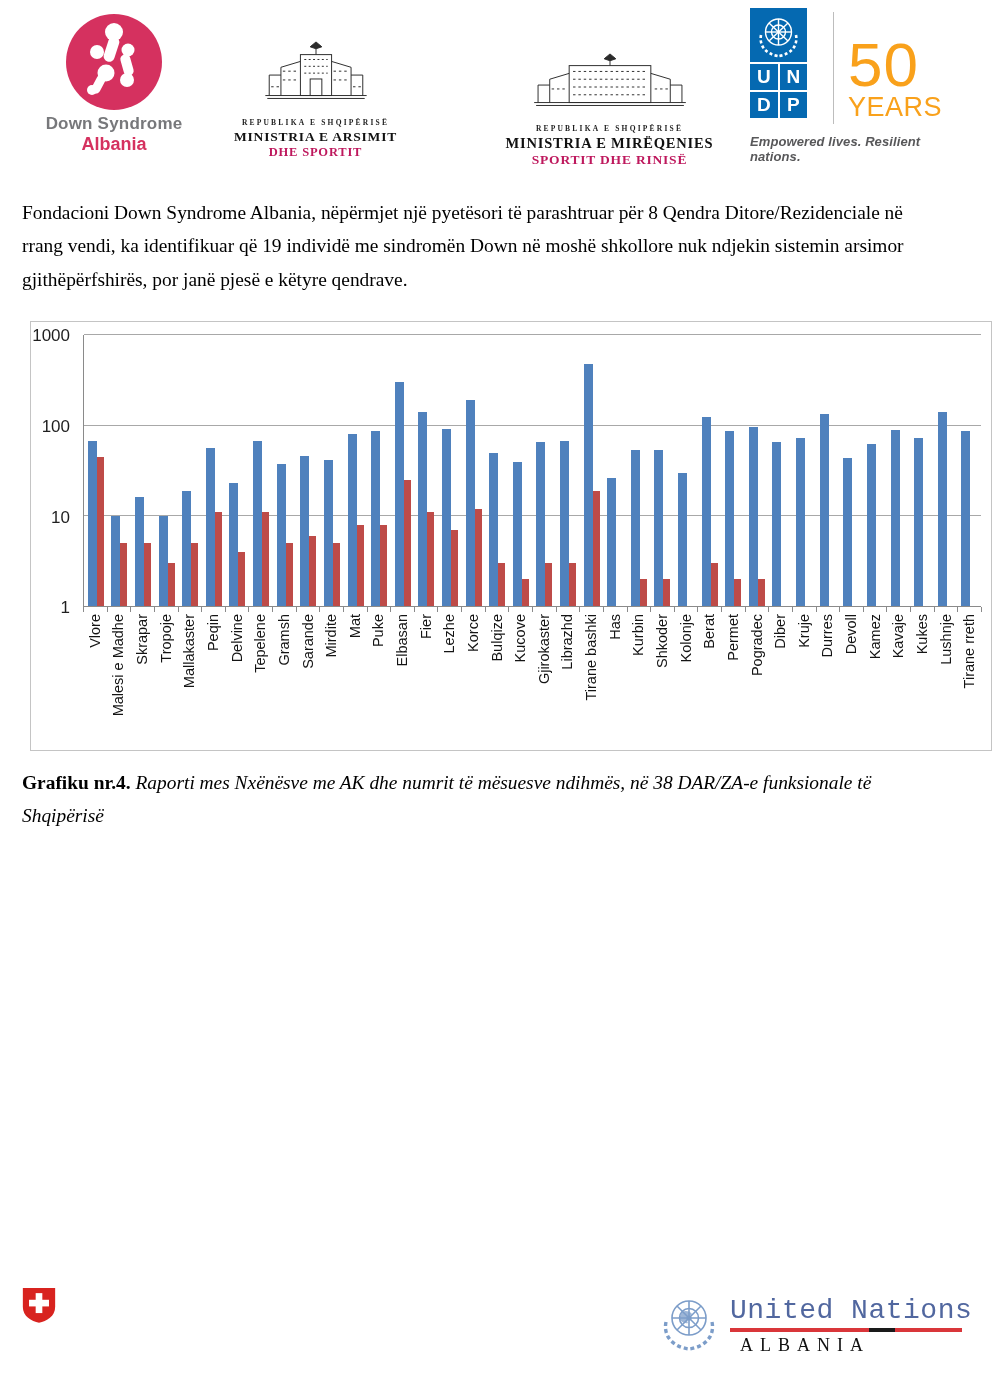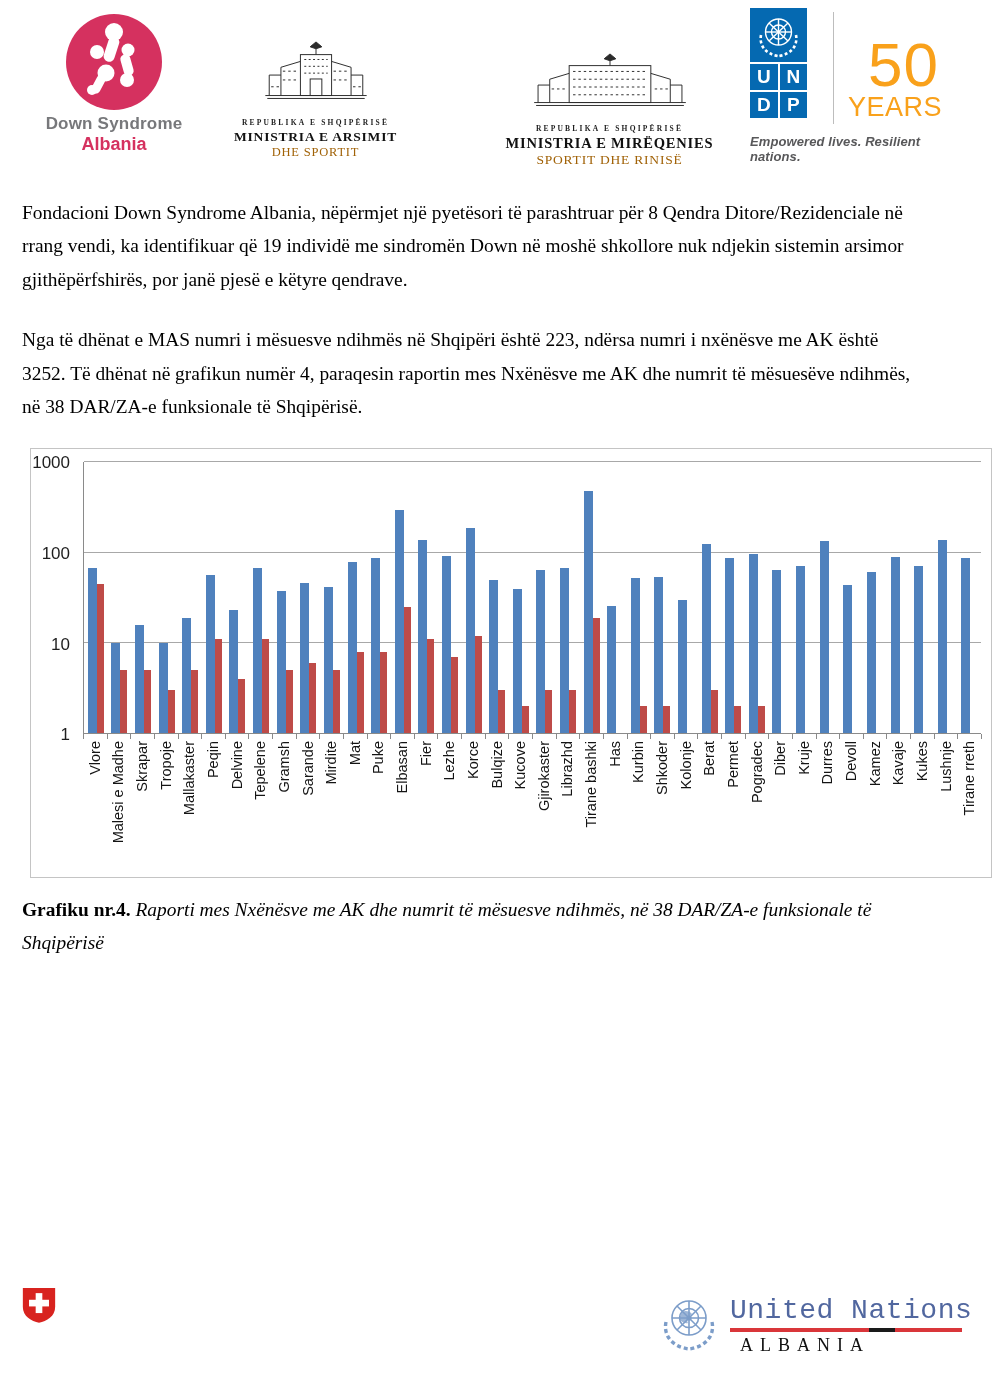--- a/index.html
+++ b/index.html
@@ -12,37 +12,37 @@
 
   
   .logos { position:relative; height:182px; }
   .logo { position:absolute; text-align:center; }
   .dsa { left:45px; top:8px; width:138px; font-family:"Liberation Sans",sans-serif; }
   .dsa svg { display:block; margin:4px auto 2px; }
   .dsa-l1 { font-size:17px; color:#77787b; font-weight:600; letter-spacing:.2px; }
   .dsa-l2 { font-size:18px; color:#d5315f; font-weight:700; }
   .ministry .rep { font-size:7.5px; font-weight:700; letter-spacing:2.2px; color:#1c1c1c; margin-top:2px; }
   .ministry .min1 { font-size:13.5px; font-weight:700; letter-spacing:.8px; color:#111; margin-top:2px; }
-  .ministry .min2 { font-size:12.5px; font-weight:400; letter-spacing:.8px; color:#a16207; }
+  .ministry .min2 { font-size:12.5px; font-weight:700; letter-spacing:.8px; color:#be185d; }
   .mas { left:233px; top:40px; width:165px; }
   .mmsr { left:492px; top:52px; width:235px; }
   .mmsr .min1 { font-size:14.5px; }
   .mmsr .min2 { font-size:13.5px; }
   .ministry svg { display:block; margin:0 auto; }
 
   .undp { left:750px; top:8px; width:210px; text-align:left; font-family:"Liberation Sans",sans-serif; }
   .undp-row { display:flex; align-items:stretch; }
   .undp-block { width:57px; }
   .undp-emblem { display:block; background:#0569b1; }
   .undp-grid { margin-top:2px; display:grid; grid-template-columns:1fr 1fr; gap:2px; }
   .undp-grid span { background:#0569b1; color:#fff; font-weight:700; font-size:19px;
     width:27.5px; height:26px; display:flex; align-items:center; justify-content:center; }
   .undp-divider { width:1px; background:#bdbdbd; margin:4px 14px 0 26px; height:112px; }
   .undp-50 { color:#f9a11b; }
-  .fifty { font-size:62px; line-height:58px; font-weight:400; letter-spacing:1px; margin-top:28px;margin-left:20px; }
+  .fifty { font-size:62px; line-height:58px; font-weight:400; letter-spacing:1px; margin-top:28px; }
   .years { font-size:27px; line-height:26px; font-weight:400; letter-spacing:.5px; }
   .undp-tagline { margin-top:10px; font-size:13px; font-weight:700; font-style:italic; color:#58585a; letter-spacing:.1px; }
 
   
   .body-text { margin:14px 88px 0 22px; font-size:19.4px; line-height:33.4px; text-align:left; }
   .section-heading { margin:40px 0 0 22px; font-size:19.4px; font-weight:700; }
   .p2 { margin-top:27px; }
 
   
   .chart { position:relative; margin:25px 0 0 30px; width:962px; height:430px;
@@ -179,21 +179,20 @@
           <div class="years">YEARS</div>
         </div>
       </div>
       <div class="undp-tagline">Empowered lives. Resilient nations.</div>
     </div>
   </div>
 
   <p class="body-text">Fondacioni Down Syndrome Albania, nëpërmjet një pyetësori të parashtruar për 8 Qendra Ditore/Rezidenciale në rrang vendi, ka identifikuar që 19 individë me sindromën Down në moshë shkollore nuk ndjekin sistemin arsimor gjithëpërfshirës, por janë pjesë e këtyre qendrave.</p>
 
 
-  <p class="body-text p2">Nga të dhënat e MAS numri i mësuesve ndihmës në Shqipëri është 223, ndërsa numri i nxënësve me AK është 3252.  Të dhënat në grafikun numër 4, paraqesin raportin mes Nxënësve me AK dhe numrit të mësuesëve ndihmës, në 38 DAR/ZA-e funksionale të Shqipërisë.</p>
 
   <figure class="chart">
     <div class="yticks" id="yticks">
         <div class="ylab" style="bottom: 0%;">1</div>
         <div class="ylab" style="bottom: 33.3333%;">10</div>
         <div class="ylab" style="bottom: 66.6667%; margin-left: 32px;">100</div>
         <div class="ylab" style="bottom: 100%;">1000</div>
       </div>
     <div class="plot" id="plot">
         <div class="gridline" style="bottom: 33.3333%;"></div>

